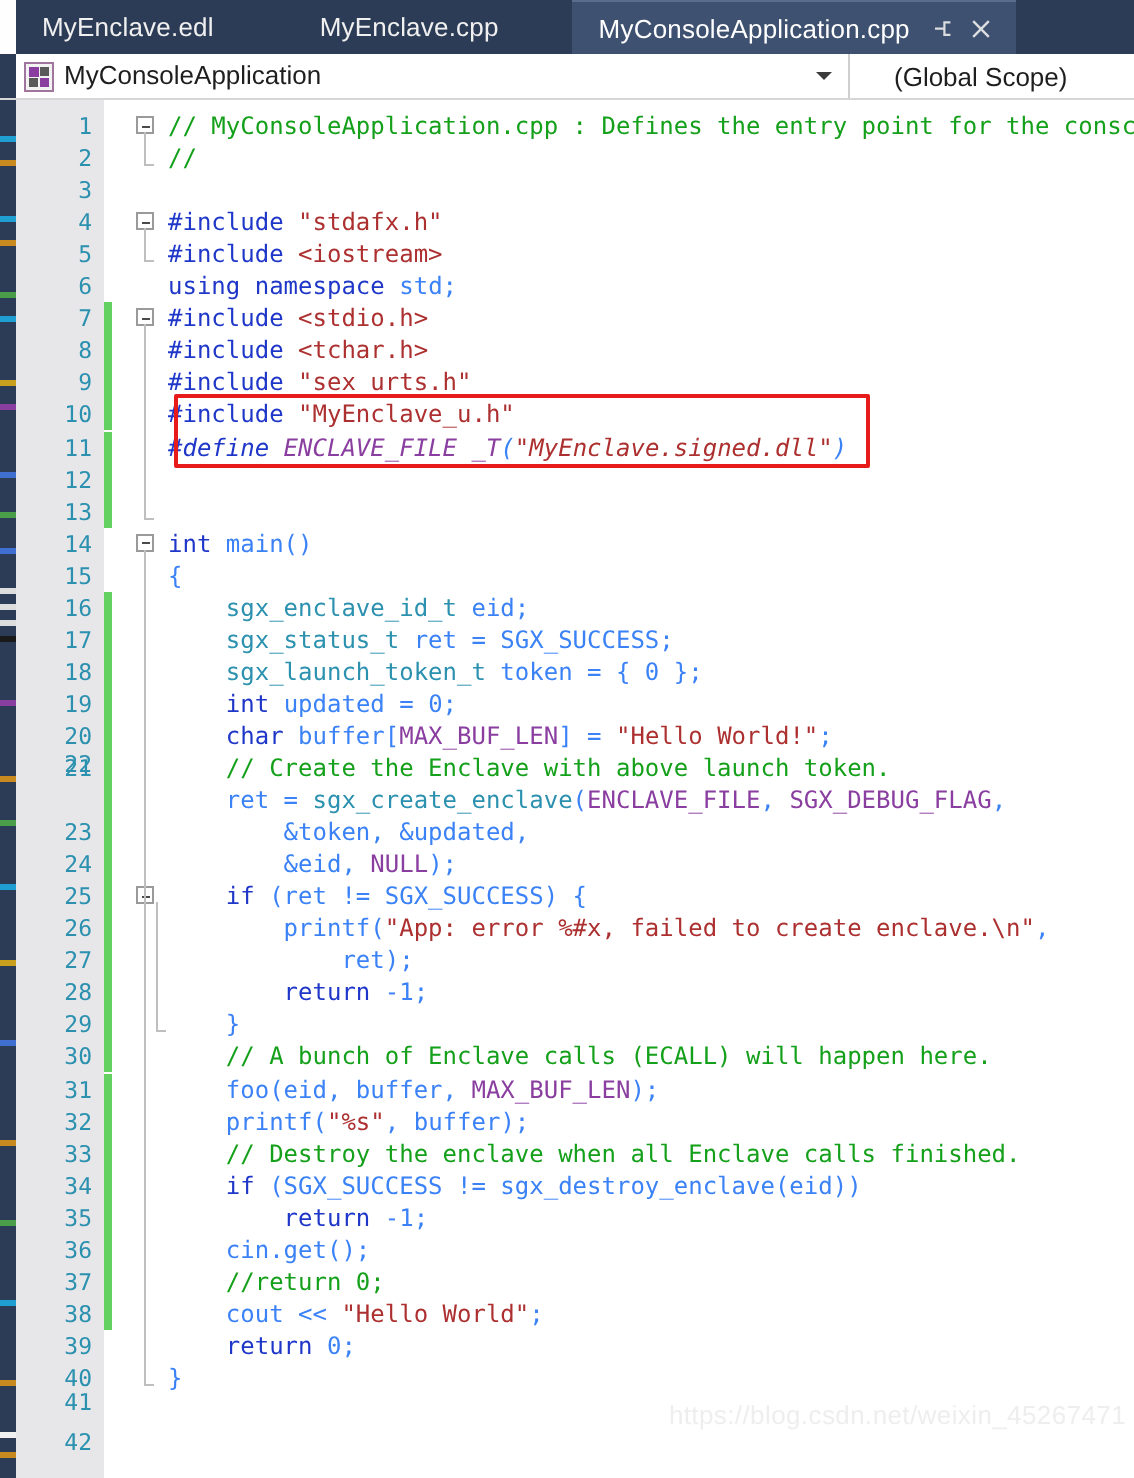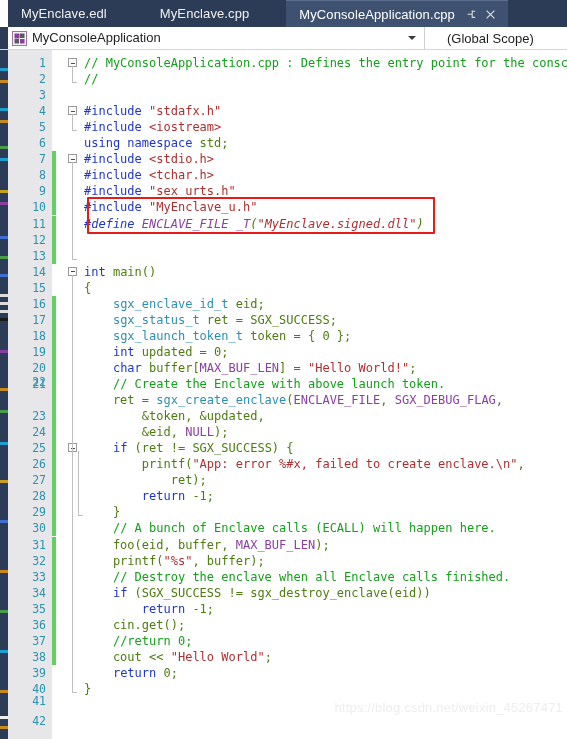--- a/index.html
+++ b/index.html
@@ -152,21 +152,21 @@
     white-space: pre;
   }
 
   
   .t-com  { color: #14a01a; }
   .t-pre  { color: #1f37c8; }
   .t-str  { color: #ad3030; }
   .t-kw   { color: #1f37c8; }
   .t-typ  { color: #2b91af; }
   .t-mac  { color: #8a3fa0; }
-  .t-pln  { color: #4d7c0f; }
+  .t-pln  { color: #3b82f6; }
 
   
   .changebar {
     position: absolute; left: 0; width: 4px;
     background: #62d162;
   }
   
   .fold {
     position: absolute;
     width: 9px; height: 9px;

